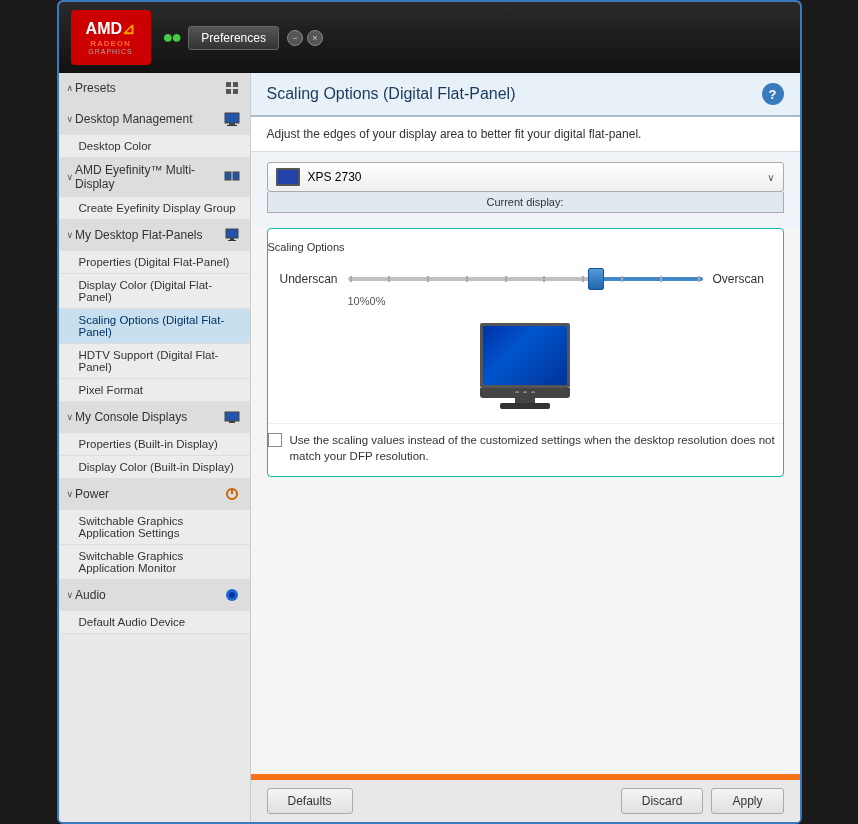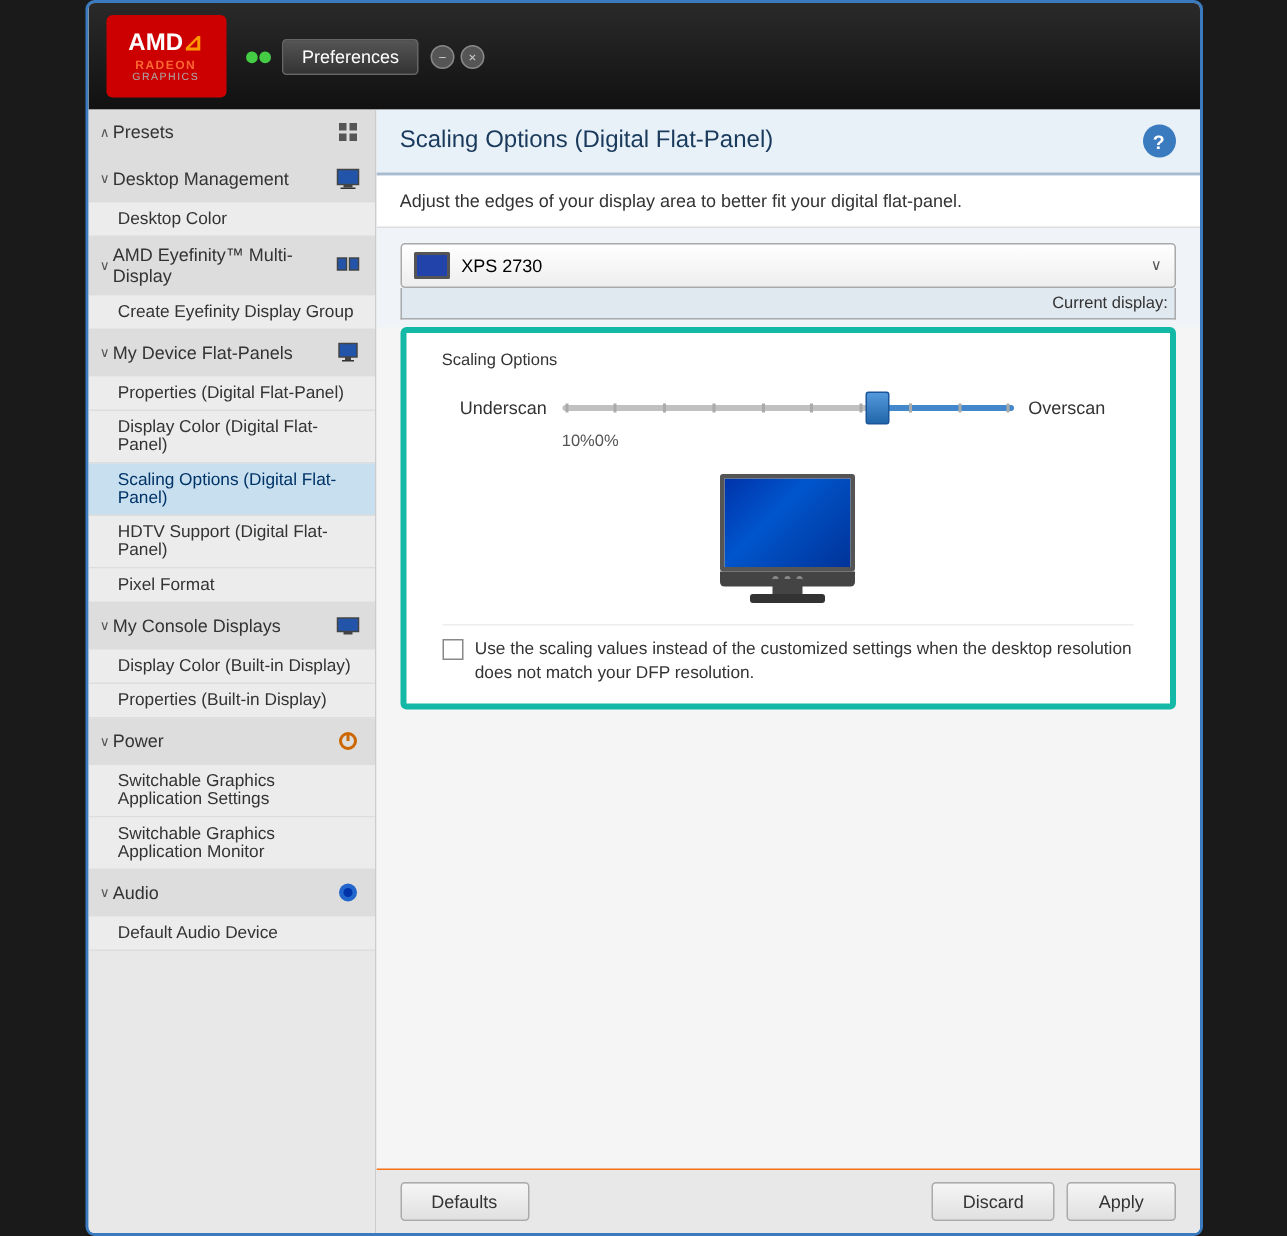--- a/index.html
+++ b/index.html
@@ -230,33 +230,33 @@
       font-size: 12px;
     }
     .display-dropdown-arrow {
       color: #555;
       font-size: 10px;
     }
     .current-display-bar {
       background: #e0e8f0;
       border: 1px solid #aaa;
       border-top: none;
-      text-align: right;
+      text-align: center;
       padding: 4px;
       font-size: 11px;
       color: #333;
-      margin: 0 0 5px;
+      margin: 0 0 15px;
     }
     
     .scaling-box {
       margin: 0 16px 13px;
-      border: 4px solid #14b8a6;
+      border: 1px solid #14b8a6;
       border-radius: 4px;
       background: white;
-      padding: 12px 24px;
+      padding: 12px 0;
     }
     .scaling-box-title {
       font-size: 11px;
       color: #333;
       margin-bottom: 12px;
       font-weight: 500;
     }
     .slider-row {
       display: flex;
       align-items: center;
@@ -398,21 +398,21 @@
       justify-content: center;
     }
     .checkbox-label {
       font-size: 11.5px;
       color: #333;
       line-height: 1.4;
     }
     
     .content-footer {
       background: #e8e8e8;
-      border-top: 1px solid #f97316;
+      border-top: 6px solid #f97316;
       padding: 8px 16px;
       display: flex;
       justify-content: space-between;
       align-items: center;
     }
     .footer-btn {
       background: linear-gradient(to bottom, #f5f5f5, #e0e0e0);
       border: 1px solid #aaa;
       border-radius: 3px;
       padding: 5px 20px;
@@ -488,21 +488,21 @@
               <rect x="9" y="3" width="6" height="8" fill="#2255aa" stroke="#444" stroke-width="1"></rect>
             </svg>
         </span>
       </div>
       <div class="sidebar-item sub-item">
         <span>Create Eyefinity Display Group</span>
       </div>
 
       <div class="sidebar-item category">
         <span class="chevron">∨</span>
-        <span>My Device Flat-Panels</span>
+        <span>My Desktop Flat-Panels</span>
         <span class="sidebar-icon">
           <svg width="16" height="16" viewBox="0 0 16 16">
               <rect x="2" y="2" width="12" height="9" fill="#2255aa" stroke="#444" stroke-width="1"></rect>
               <rect x="6" y="11" width="4" height="2" fill="#444"></rect>
               <rect x="4" y="13" width="8" height="1" fill="#333"></rect>
             </svg>
         </span>
       </div>
       <div class="sidebar-item sub-item">
         <span>Properties (Digital Flat-Panel)</span>
@@ -524,24 +524,24 @@
         <span class="chevron">∨</span>
         <span>My Console Displays</span>
         <span class="sidebar-icon">
           <svg width="16" height="16" viewBox="0 0 16 16">
               <rect x="1" y="3" width="14" height="9" fill="#2255aa" stroke="#444" stroke-width="1"></rect>
               <rect x="5" y="12" width="6" height="2" fill="#444"></rect>
             </svg>
         </span>
       </div>
       <div class="sidebar-item sub-item">
+        <span>Properties (Built-in Display)</span>
+      </div>
+      <div class="sidebar-item sub-item">
         <span>Display Color (Built-in Display)</span>
-      </div>
-      <div class="sidebar-item sub-item">
-        <span>Properties (Built-in Display)</span>
       </div>
 
       <div class="sidebar-item category">
         <span class="chevron">∨</span>
         <span>Power</span>
         <span class="sidebar-icon">
           <svg width="16" height="16" viewBox="0 0 16 16">
               <circle cx="8" cy="8" r="5" fill="none" stroke="#cc6600" stroke-width="2"></circle>
               <line x1="8" y1="3" x2="8" y2="8" stroke="#cc6600" stroke-width="2"></line>
             </svg>

